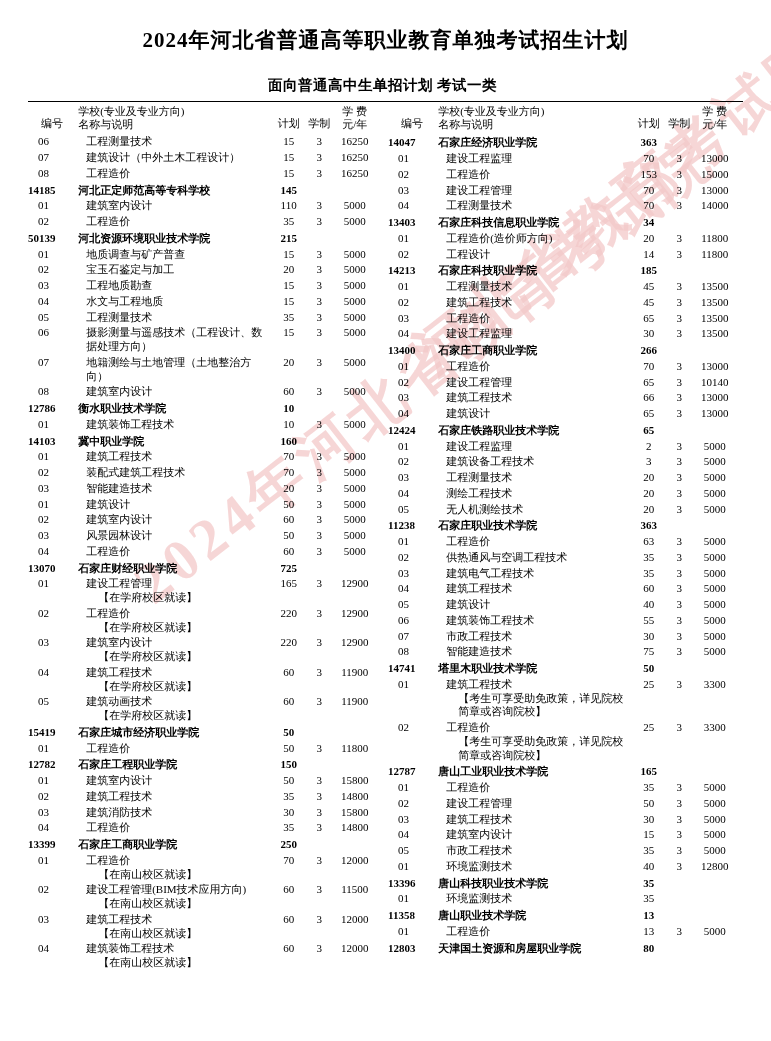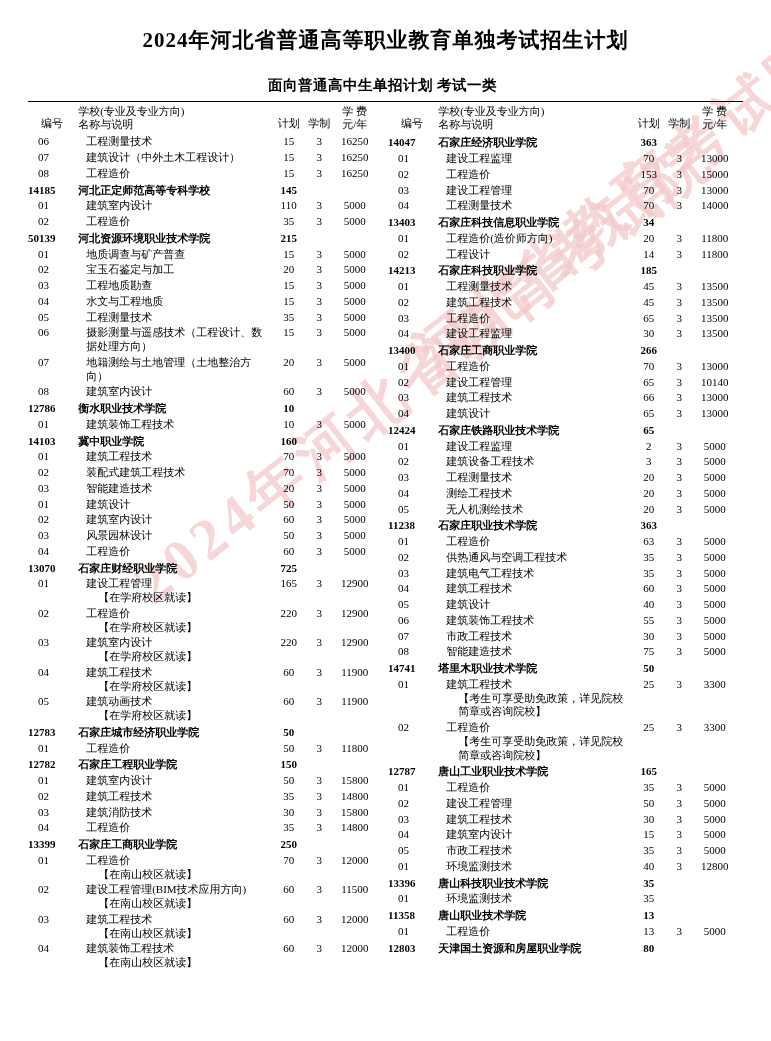--- a/index.html
+++ b/index.html
@@ -362,21 +362,21 @@
                 <td class="c-fee">11900</td>
               </tr>
               <tr class="major">
                 <td class="c-code">05</td>
                 <td class="c-name"><span>建筑动画技术</span><span class="note">【在学府校区就读】</span></td>
                 <td class="c-plan">60</td>
                 <td class="c-sys">3</td>
                 <td class="c-fee">11900</td>
               </tr>
               <tr class="school">
-                <td class="c-code">12783</td>
+                <td class="c-code">15419</td>
                 <td class="c-name"><span>石家庄城市经济职业学院</span></td>
                 <td class="c-plan">50</td>
                 <td class="c-sys"></td>
                 <td class="c-fee"></td>
               </tr>
               <tr class="major">
                 <td class="c-code">01</td>
                 <td class="c-name"><span>工程造价</span></td>
                 <td class="c-plan">50</td>
                 <td class="c-sys">3</td>

